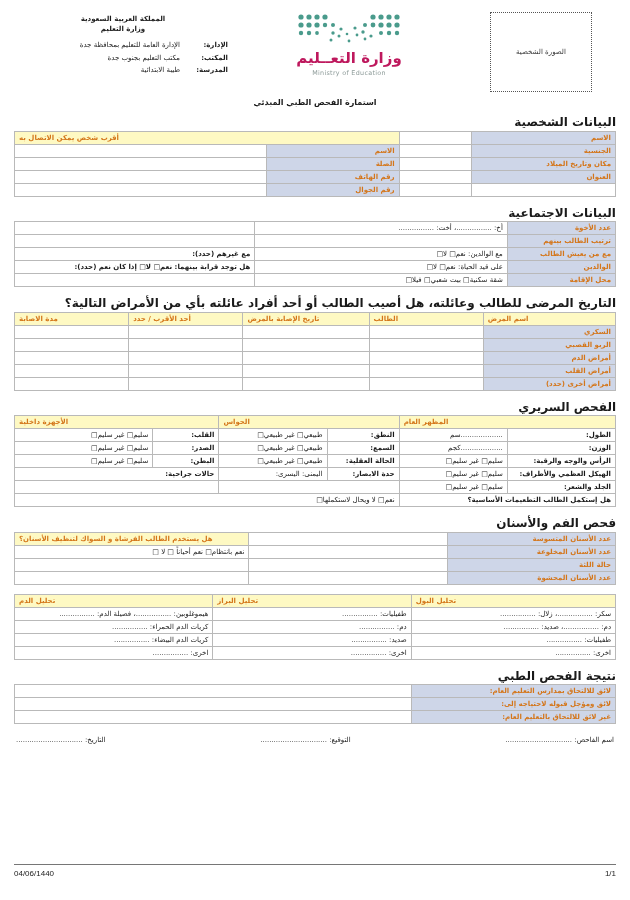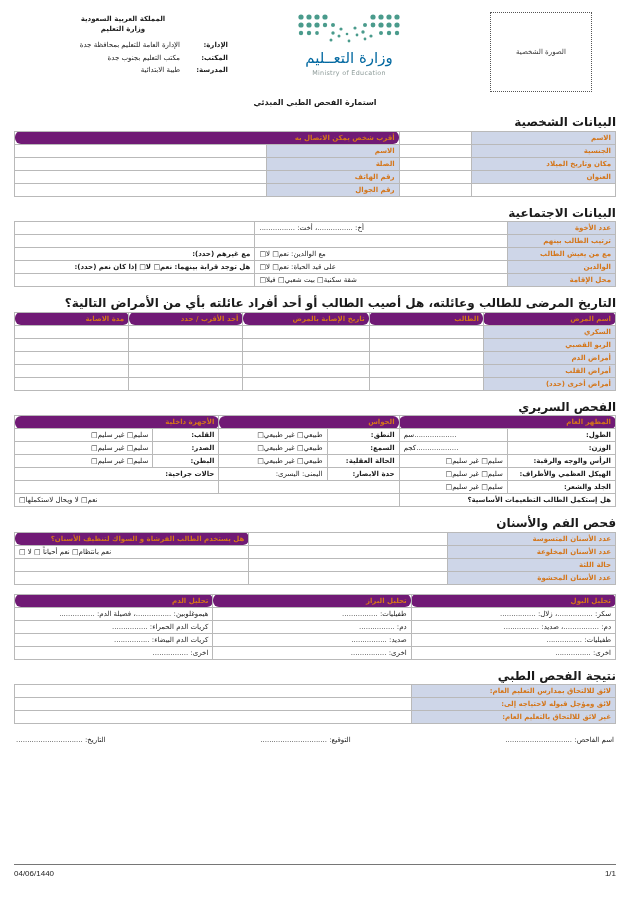--- a/index.html
+++ b/index.html
@@ -20,21 +20,21 @@
   .header{display:flex;flex-direction:row-reverse;align-items:flex-start;height:88px;}
   .hdr-right{width:218px;padding-top:6px;text-align:center;}
   .hdr-kingdom{font-size:7px;font-weight:bold;line-height:1.45;}
   .hdr-rows{margin-top:7px;text-align:right;padding-right:4px;}
   .hdr-row{display:flex;flex-direction:row;justify-content:flex-start;align-items:baseline;margin-bottom:4.5px;font-size:7px;}
   .hdr-lbl{font-weight:bold;width:44px;flex:0 0 44px;text-align:right;}
   .hdr-val{font-weight:normal;text-align:right;padding-right:4px;}
 
   .hdr-mid{flex:1;display:flex;flex-direction:column;align-items:center;padding-top:4px;}
   .logo-dots{width:116px;height:36px;}
-  .logo-word{margin-top:3px;font-size:15px;font-weight:normal;color:#0369a1;letter-spacing:0.5px;line-height:1;}
+  .logo-word{margin-top:3px;font-size:15px;font-weight:bold;color:#be185d;letter-spacing:0.5px;line-height:1;}
   .logo-sub{margin-top:3px;font-size:6.4px;color:#8c9a98;letter-spacing:0.3px;direction:ltr;}
 
   .hdr-left{width:150px;display:flex;justify-content:center;padding-top:4px;}
   .photo-box{
     width:100px;height:78px;
     border:1px dotted #555;
     display:flex;align-items:center;justify-content:center;
     font-size:7px;color:#333;
   }
 
@@ -49,23 +49,23 @@
     border:0.6px solid #b9b9b9;
     padding:1.5px 4px;
     font-size:7px;
     vertical-align:middle;
     text-align:right;
     height:13px;
     box-sizing:border-box;
     overflow:hidden;
   }
   .lbl{background:#ced6e8;color:#d4761a;font-weight:bold;}
-  .hdr-cell{background:#701a75;color:#d4761a;font-weight:bold;text-align:right;border-radius:6px;}
+  .hdr-cell{background:#fef9c3;color:#d4761a;font-weight:bold;text-align:left;}
   .blank{background:#ffffff;}
-  .ctr{text-align:left;}
+  .ctr{text-align:right;}
   .dots{letter-spacing:0.4px;}
   .bold{font-weight:bold;}
   .tbl-gap{margin-bottom:9px;}
 
   
   .opt{white-space:nowrap;}
 
   
   .sign-line{
     display:flex;flex-direction:row;justify-content:space-between;

